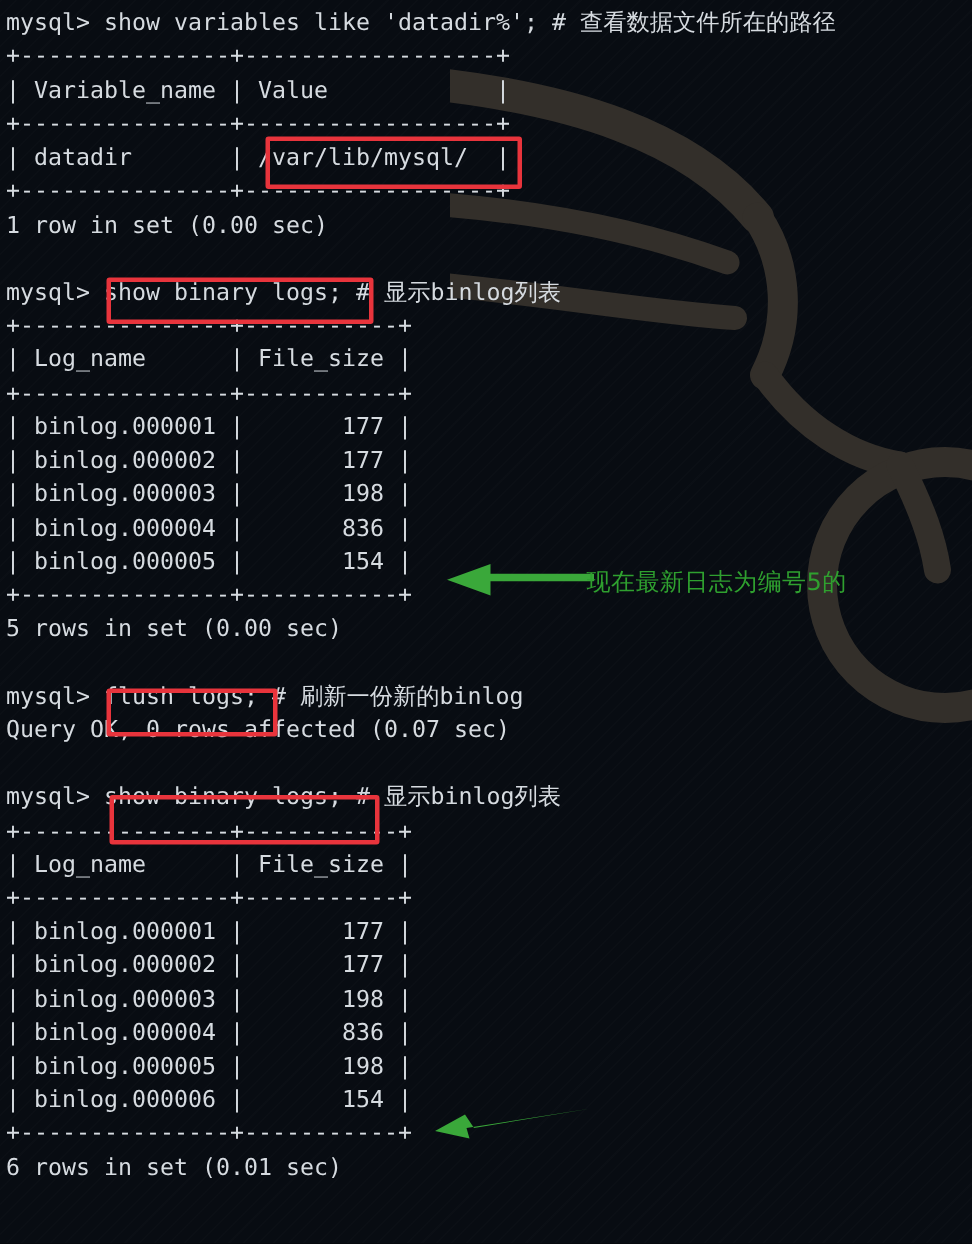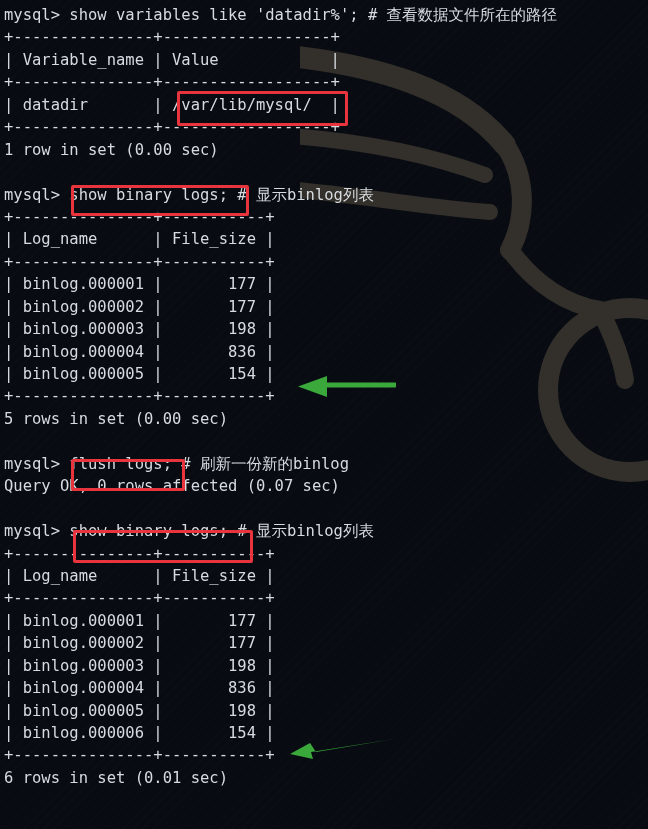--- a/index.html
+++ b/index.html
@@ -93,18 +93,19 @@
 
   <div class="hl-box" style="left:177px; top:91px; width:171px; height:35px;"></div>
   <div class="hl-box" style="left:71px; top:185px; width:178px; height:31px;"></div>
   <div class="hl-box" style="left:71px; top:459px; width:114px; height:32px;"></div>
   <div class="hl-box" style="left:73px; top:530px; width:180px; height:33px;"></div>
 
   <svg class="arrow-svg" style="left:296px; top:372px; width:100px; height:30px;" viewBox="0 0 100 30">
     <path d="M99 13 L28 13" stroke="#3aa83a" stroke-width="5" stroke-linecap="round" fill="none"></path>
     <path d="M2 14.5 L31 4 L31 25 Z" fill="#3aa83a"></path>
   </svg>
+  <div class="annot" style="left:391px; top:377px;">现在最新日志为编号5的</div>
 
   <svg class="arrow-svg" style="left:286px; top:734px; width:110px; height:32px;" viewBox="0 0 110 32">
     <path d="M108 5 L30 18 L24 9 L4 20 L27 25 L25 18 Z" fill="#3aa83a"></path>
   </svg>
 
 </div>
 
 </body></html>

